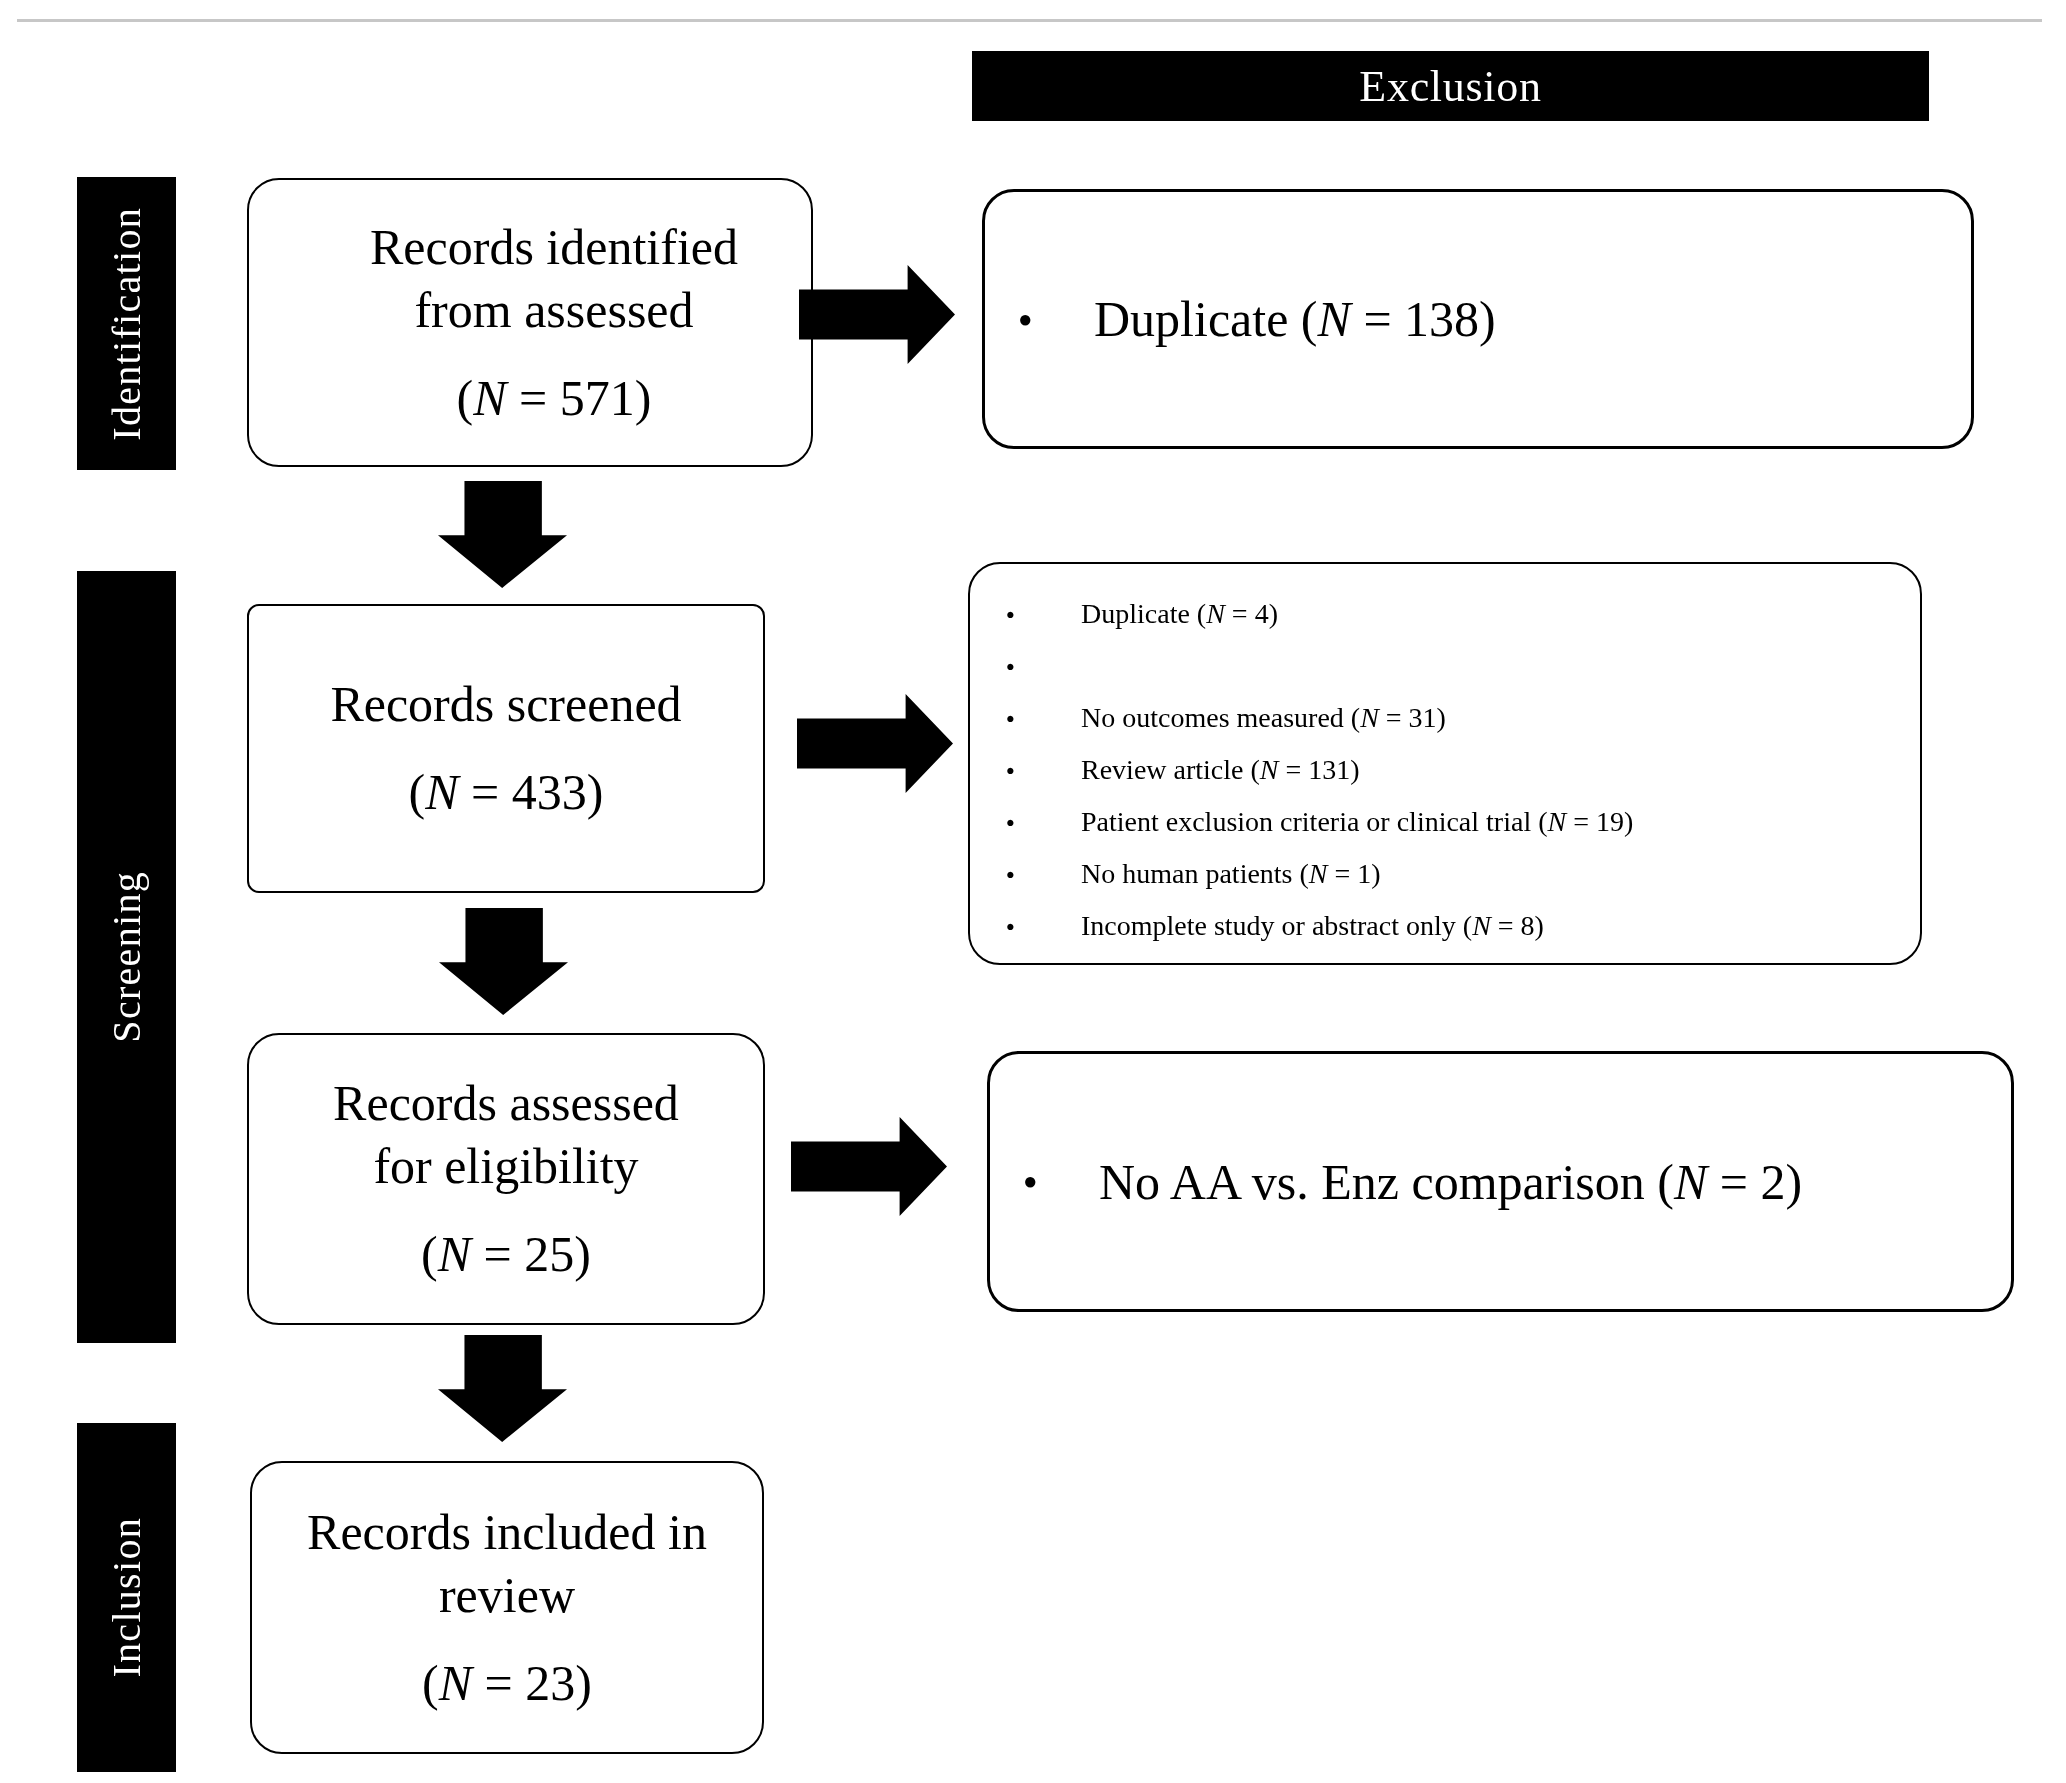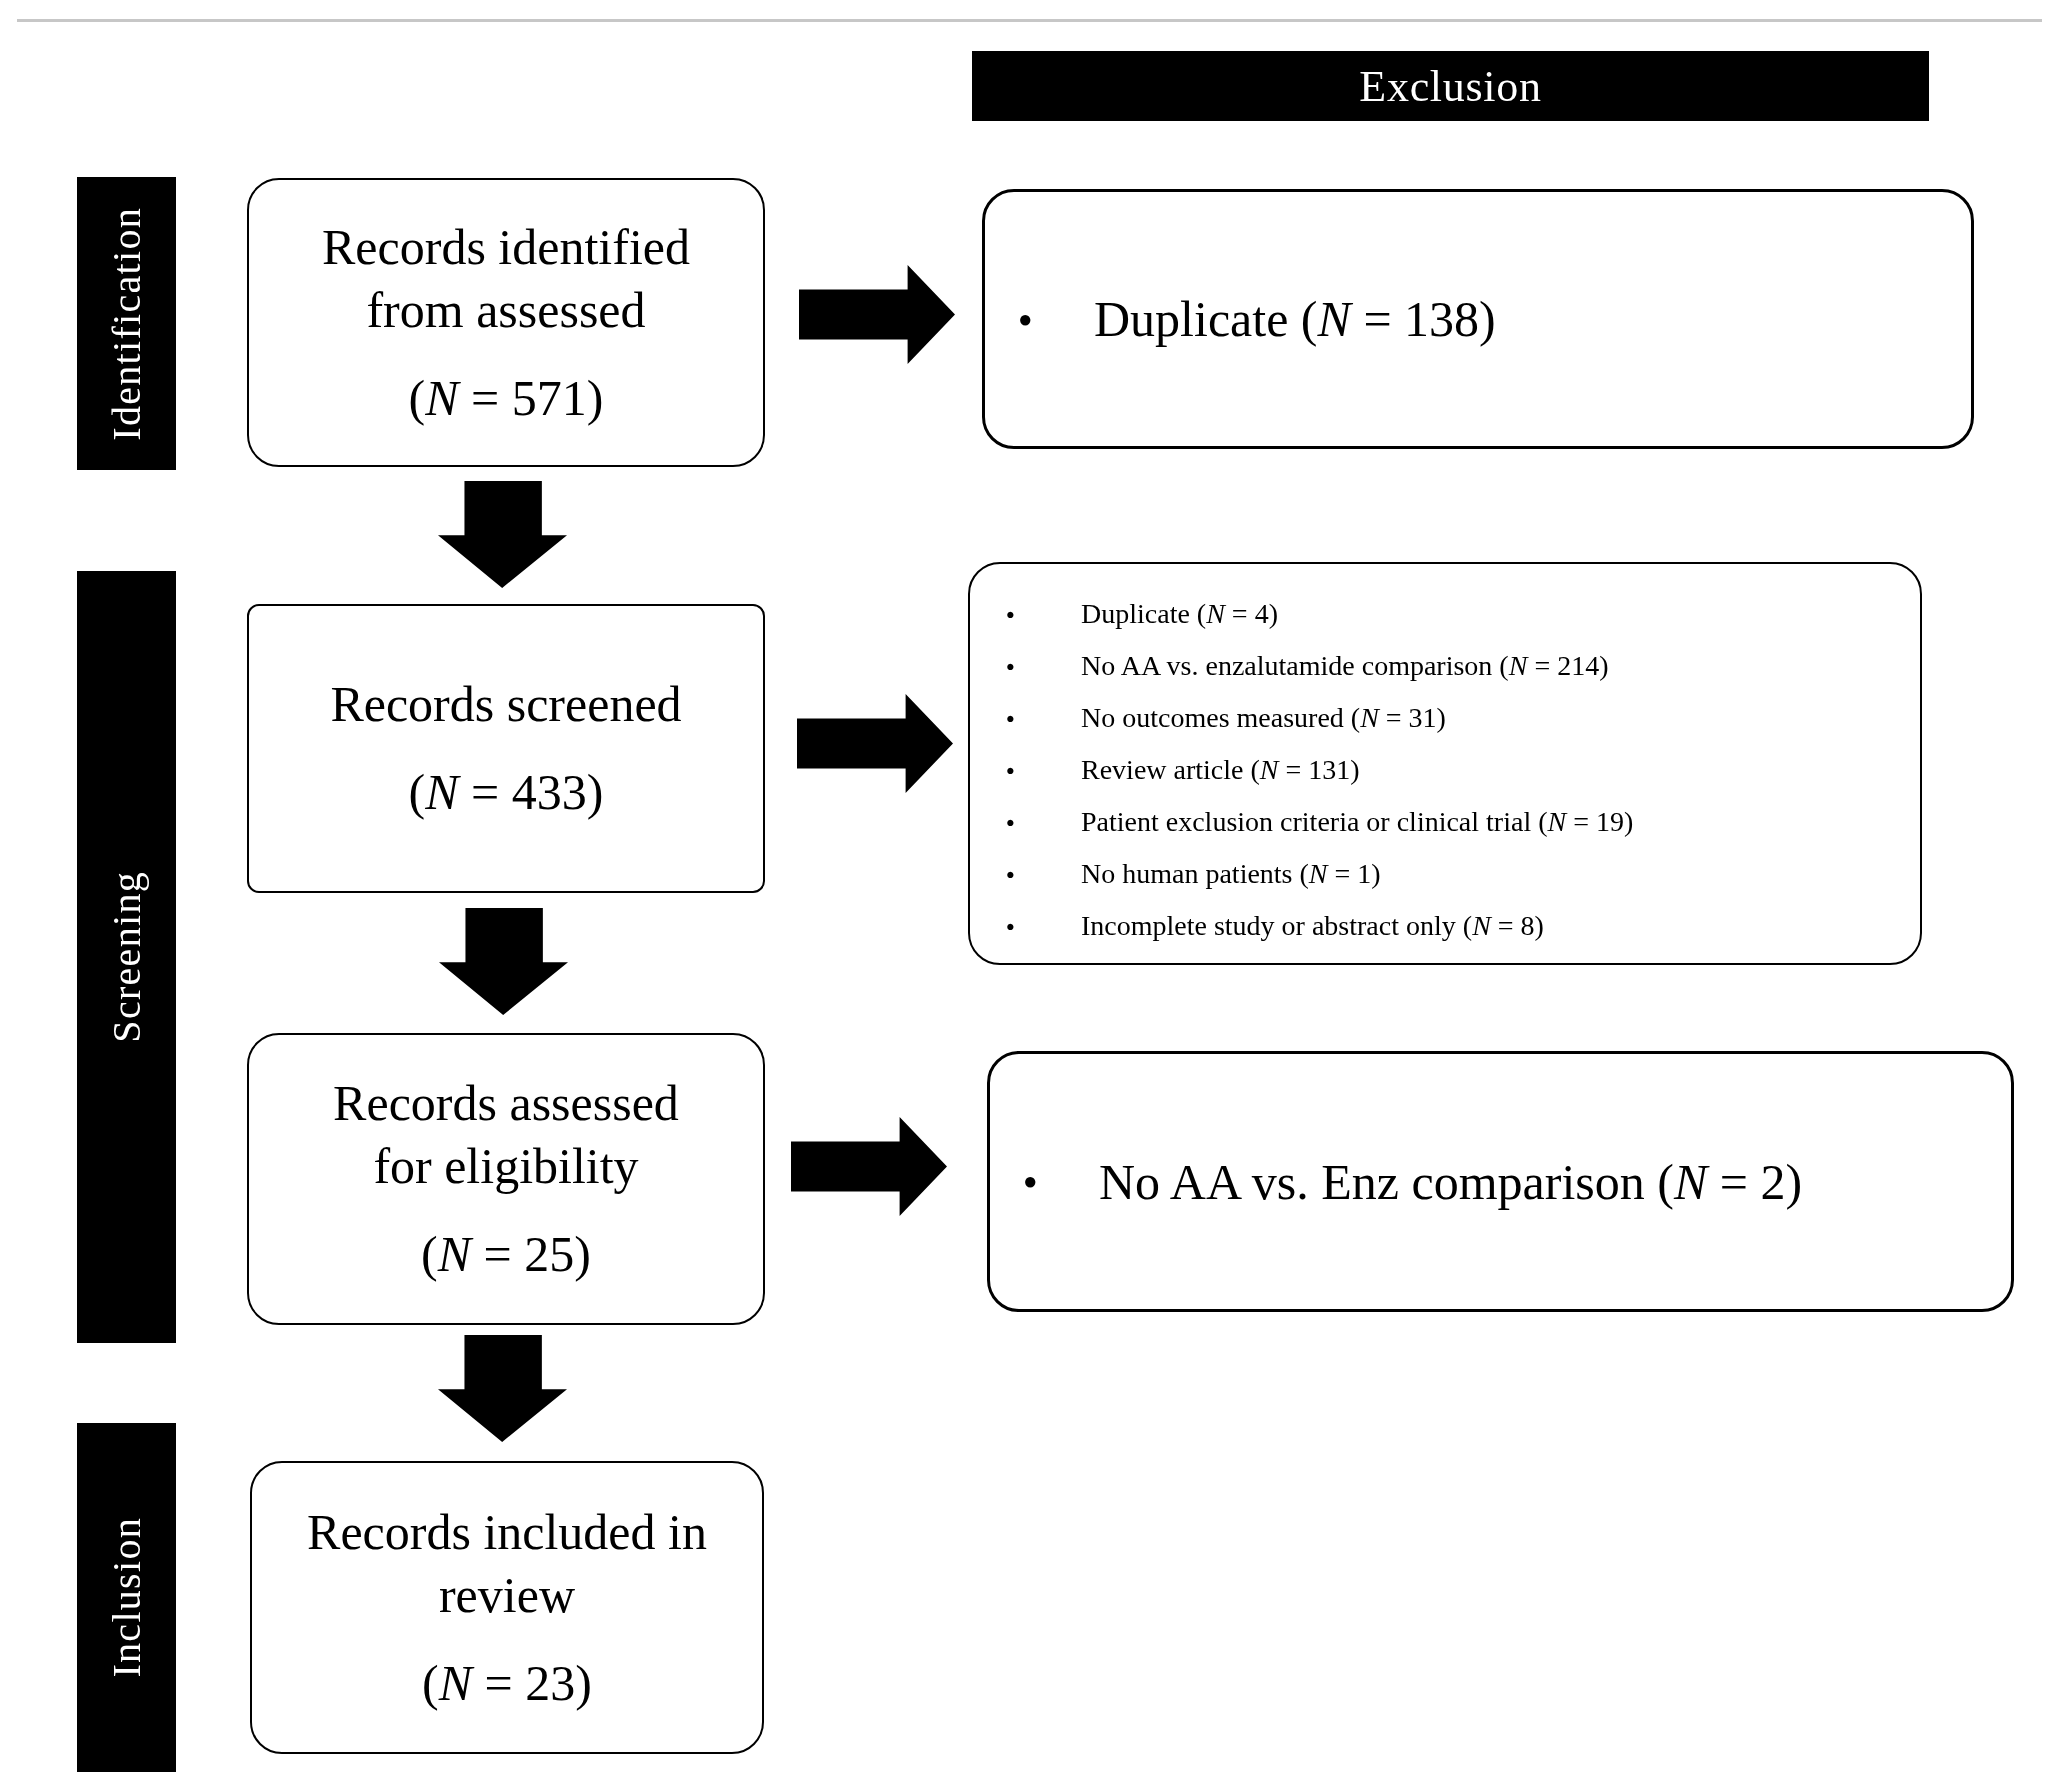--- a/index.html
+++ b/index.html
@@ -53,21 +53,21 @@
     background: #ffffff;
     border: 2.6px solid #000000;
     border-radius: 32px;
     display: flex; flex-direction: column;
     align-items: center; justify-content: center;
     text-align: center;
     font-size: 50px;
     line-height: 63px;
   }
   .flow-box .box-count { margin-top: 25px; }
-  .box-1 { left: 247px; top: 178px;  width: 514px; height: 285px; }
+  .box-1 { left: 247px; top: 178px;  width: 514px; height: 285px; padding-left: 48px; }
   .box-2 { left: 247px; top: 604px;  width: 514px; height: 285px; border-radius: 12px; }
   .box-3 { left: 247px; top: 1033px; width: 514px; height: 288px; }
   .box-4 { left: 250px; top: 1461px; width: 510px; height: 289px; }
 
   
   .excl-box {
     background: #ffffff;
     border: 3.3px solid #000000;
     border-radius: 32px;
   }
@@ -165,21 +165,20 @@
   </div>
 
   <div class="abs excl-box excl-box-2">
     <ul>
       <li>
           <span class="bullet-sm">●</span>
           <span>Duplicate (<i>N</i> = 4)</span>
         </li>
       <li>
           <span class="bullet-sm">●</span>
-          <span>No AA vs. enzalutamide comparison (<i>N</i> = 214)</span>
         </li>
       <li>
           <span class="bullet-sm">●</span>
           <span>No outcomes measured (<i>N</i> = 31)</span>
         </li>
       <li>
           <span class="bullet-sm">●</span>
           <span>Review article (<i>N</i> = 131)</span>
         </li>
       <li>

